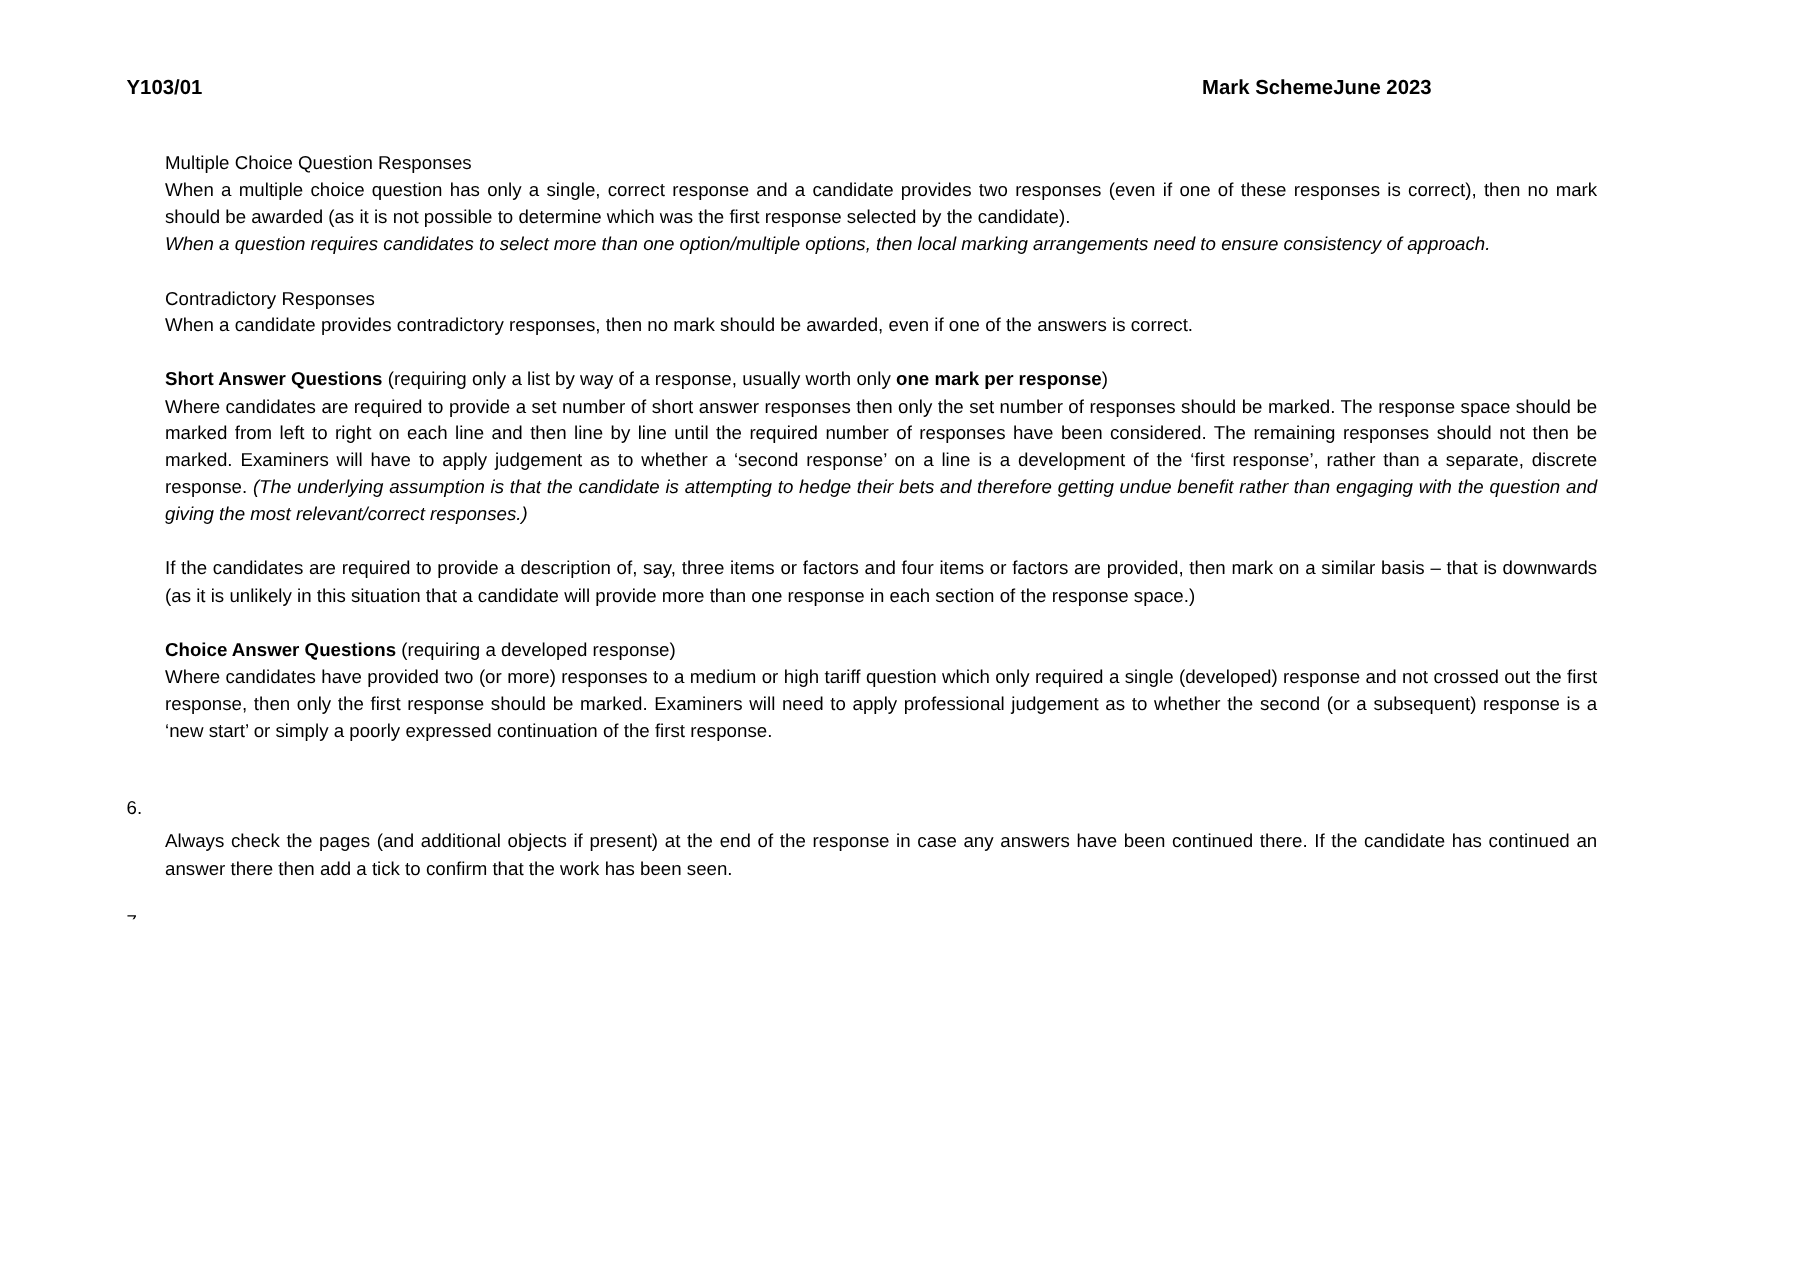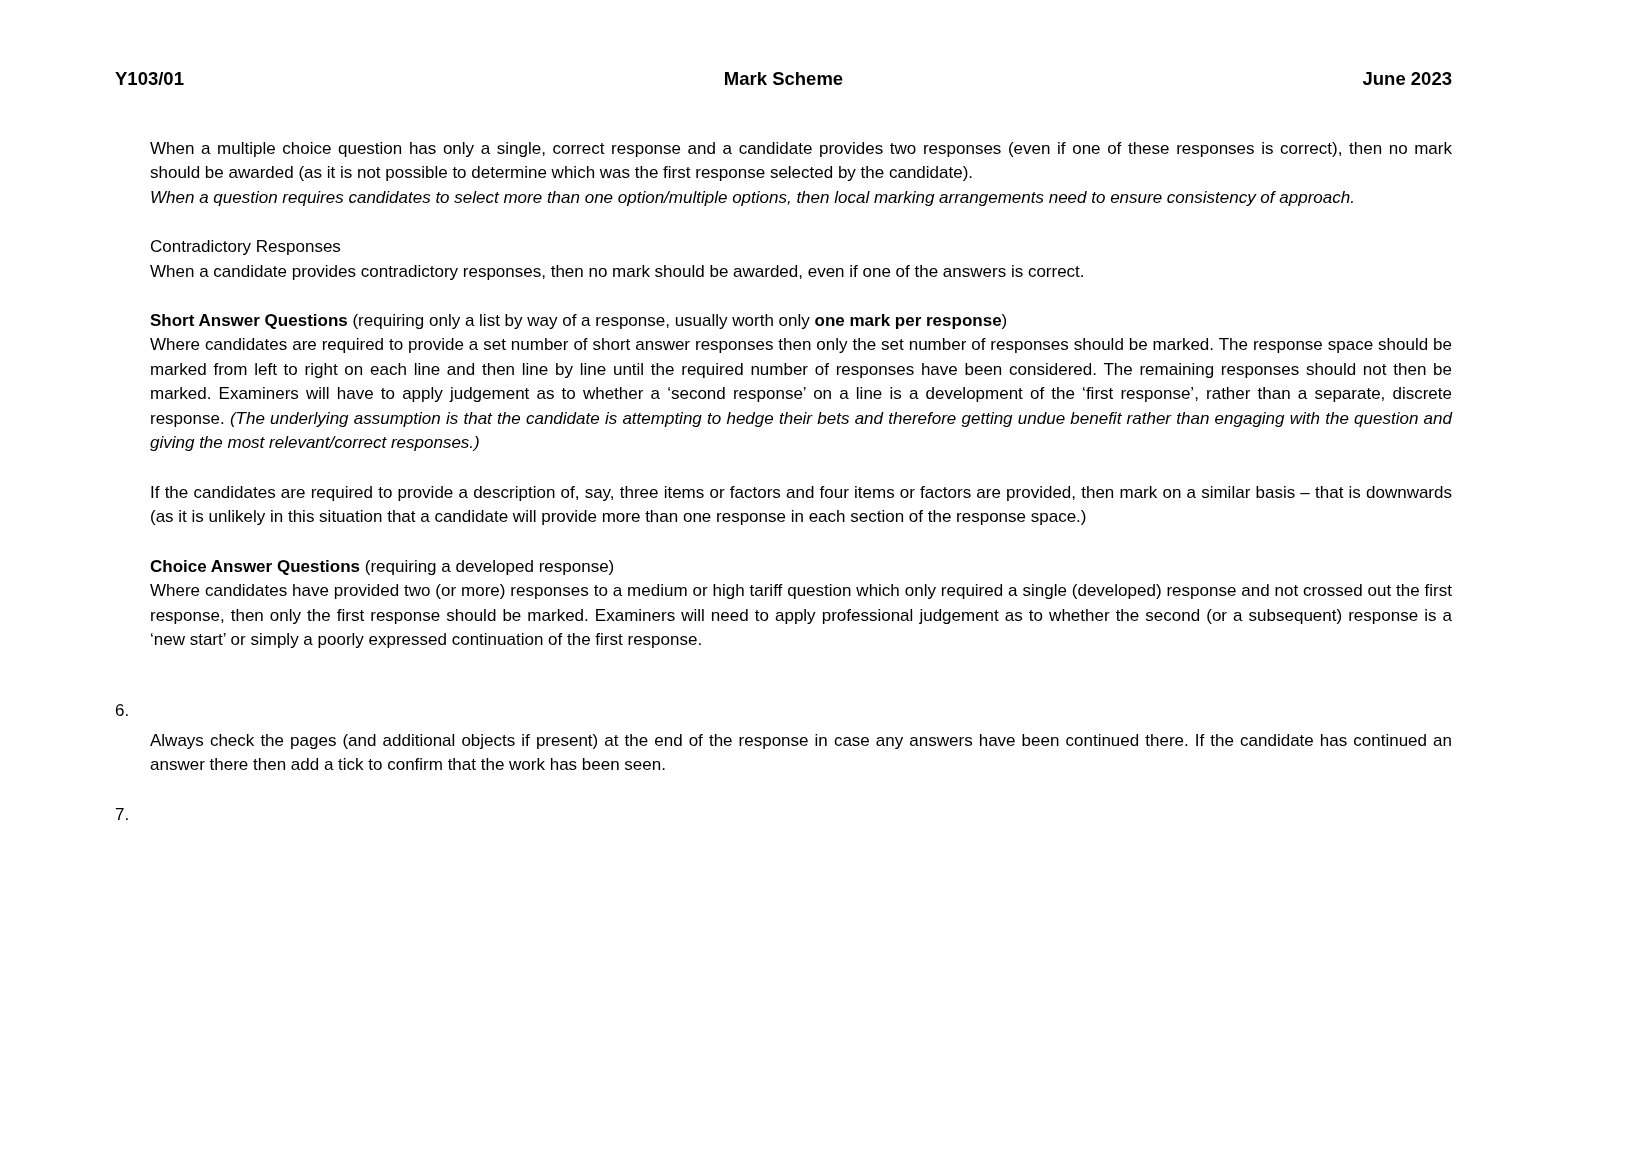--- a/index.html
+++ b/index.html
@@ -21,22 +21,22 @@
     overflow: hidden;
   }
   .doc-header {
     display: flex;
     align-items: baseline;
     font-weight: bold;
     font-size: 18.5px;
     margin-bottom: 44px;
   }
   .doc-header .hleft  { width: 240px; text-align: left; }
-  .doc-header .hcenter{ flex: 1; text-align: center; }
-  .doc-header .hright { width: 240px; text-align: right; }
+  .doc-header .hcenter{ flex: 1; text-align: right; }
+  .doc-header .hright { width: 240px; text-align: left; }
 
   p { margin: 0; }
   .section { margin-left: 35px; margin-bottom: 25px; }
   .body-text { text-align: justify; }
   .b { font-weight: bold; }
   .i { font-style: italic; }
   .heading-line { font-weight: normal; }
 
   .num-row { display: flex; margin-bottom: 0; }
   .num-row .num  { flex: 0 0 35px; }
@@ -65,20 +65,21 @@
 
   <div class="doc-header">
     <span class="hleft">Y103/01</span>
     <span class="hcenter">Mark Scheme</span>
     <span class="hright">June 2023</span>
   </div>
 
   <div class="content">
 
     <div class="section">
+      <p class="heading-line b">Multiple Choice Question Responses</p>
       <p class="body-text">When a multiple choice question has only a single, correct response and a candidate provides two responses (even if one of these responses is correct), then no mark should be awarded (as it is not possible to determine which was the first response selected by the candidate).</p>
       <p class="body-text i">When a question requires candidates to select more than one option/multiple options, then local marking arrangements need to ensure consistency of approach.</p>
     </div>
 
     <div class="section">
       <p class="heading-line b">Contradictory Responses</p>
       <p class="body-text">When a candidate provides contradictory responses, then no mark should be awarded, even if one of the answers is correct.</p>
     </div>
 
     <div class="section">

